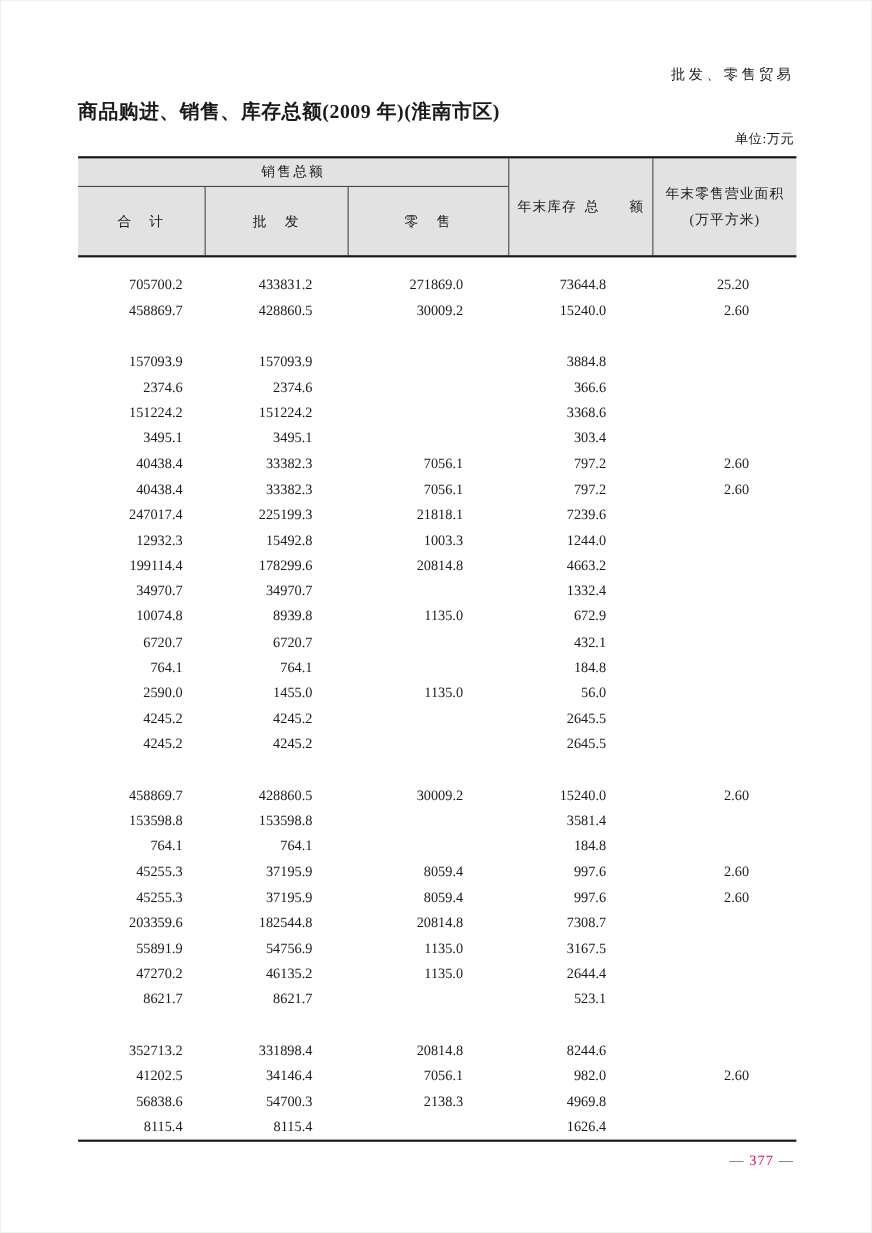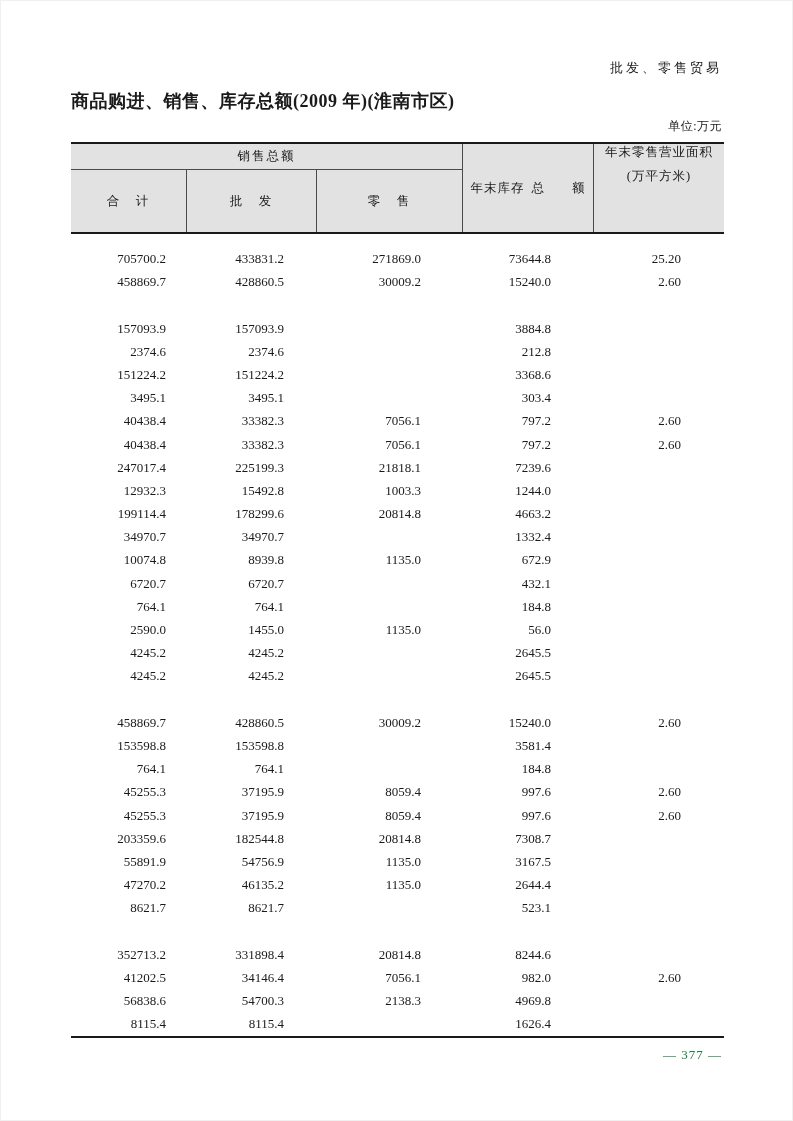--- a/index.html
+++ b/index.html
@@ -64,39 +64,39 @@
   .col-inventory {
     width: 131px; box-sizing: border-box;
     border-right: 1px solid #4a4a4a;
     display: flex; flex-direction: row;
     align-items: center; justify-content: center;
     gap: 7px; letter-spacing: 1px;
   }
   .col-area {
     flex: 1;
     display: flex; flex-direction: column;
-    align-items: center; 
+    align-items: center; justify-content: center;
     gap: 7px; letter-spacing: 1px;
   }
   .tbody {
     box-sizing: border-box;
     height: 804px;
     border-bottom: 2px solid #1a1a1a;
     padding-top: 13px;
   }
   .row { height: 23.2px; display: flex; font-size: 13px; line-height: 23.2px; }
   .cell { box-sizing: border-box; text-align: right; white-space: nowrap; }
   .c1 { width: 133px; padding-right: 38px; }
   .c2 { width: 130px; padding-right: 50px; }
   .c3 { width: 129px; padding-right: 42px; }
   .c4 { width: 131px; padding-right: 43px; }
   .c5 { width: 130px; padding-right: 43px; }
   .page-number {
     position: absolute; top: 1046px; right: 70px;
-    font-size: 13px; color: #15803d; letter-spacing: 1px;
+    font-size: 13px; color: #be185d; letter-spacing: 1px;
   }
 </style>
 </head>
 <body>
 
 <div class="page">
 
   <div class="corner-header">批发、零售贸易</div>
 
   <div class="doc-title">商品购进、销售、库存总额(2009 年)(淮南市区)</div>
@@ -150,21 +150,21 @@
           <div class="cell c1">157093.9</div>
           <div class="cell c2">157093.9</div>
           <div class="cell c3"></div>
           <div class="cell c4">3884.8</div>
           <div class="cell c5"></div>
         </div>
         <div class="row">
           <div class="cell c1">2374.6</div>
           <div class="cell c2">2374.6</div>
           <div class="cell c3"></div>
-          <div class="cell c4">212.8</div>
+          <div class="cell c4">366.6</div>
           <div class="cell c5"></div>
         </div>
         <div class="row">
           <div class="cell c1">151224.2</div>
           <div class="cell c2">151224.2</div>
           <div class="cell c3"></div>
           <div class="cell c4">3368.6</div>
           <div class="cell c5"></div>
         </div>
         <div class="row">

